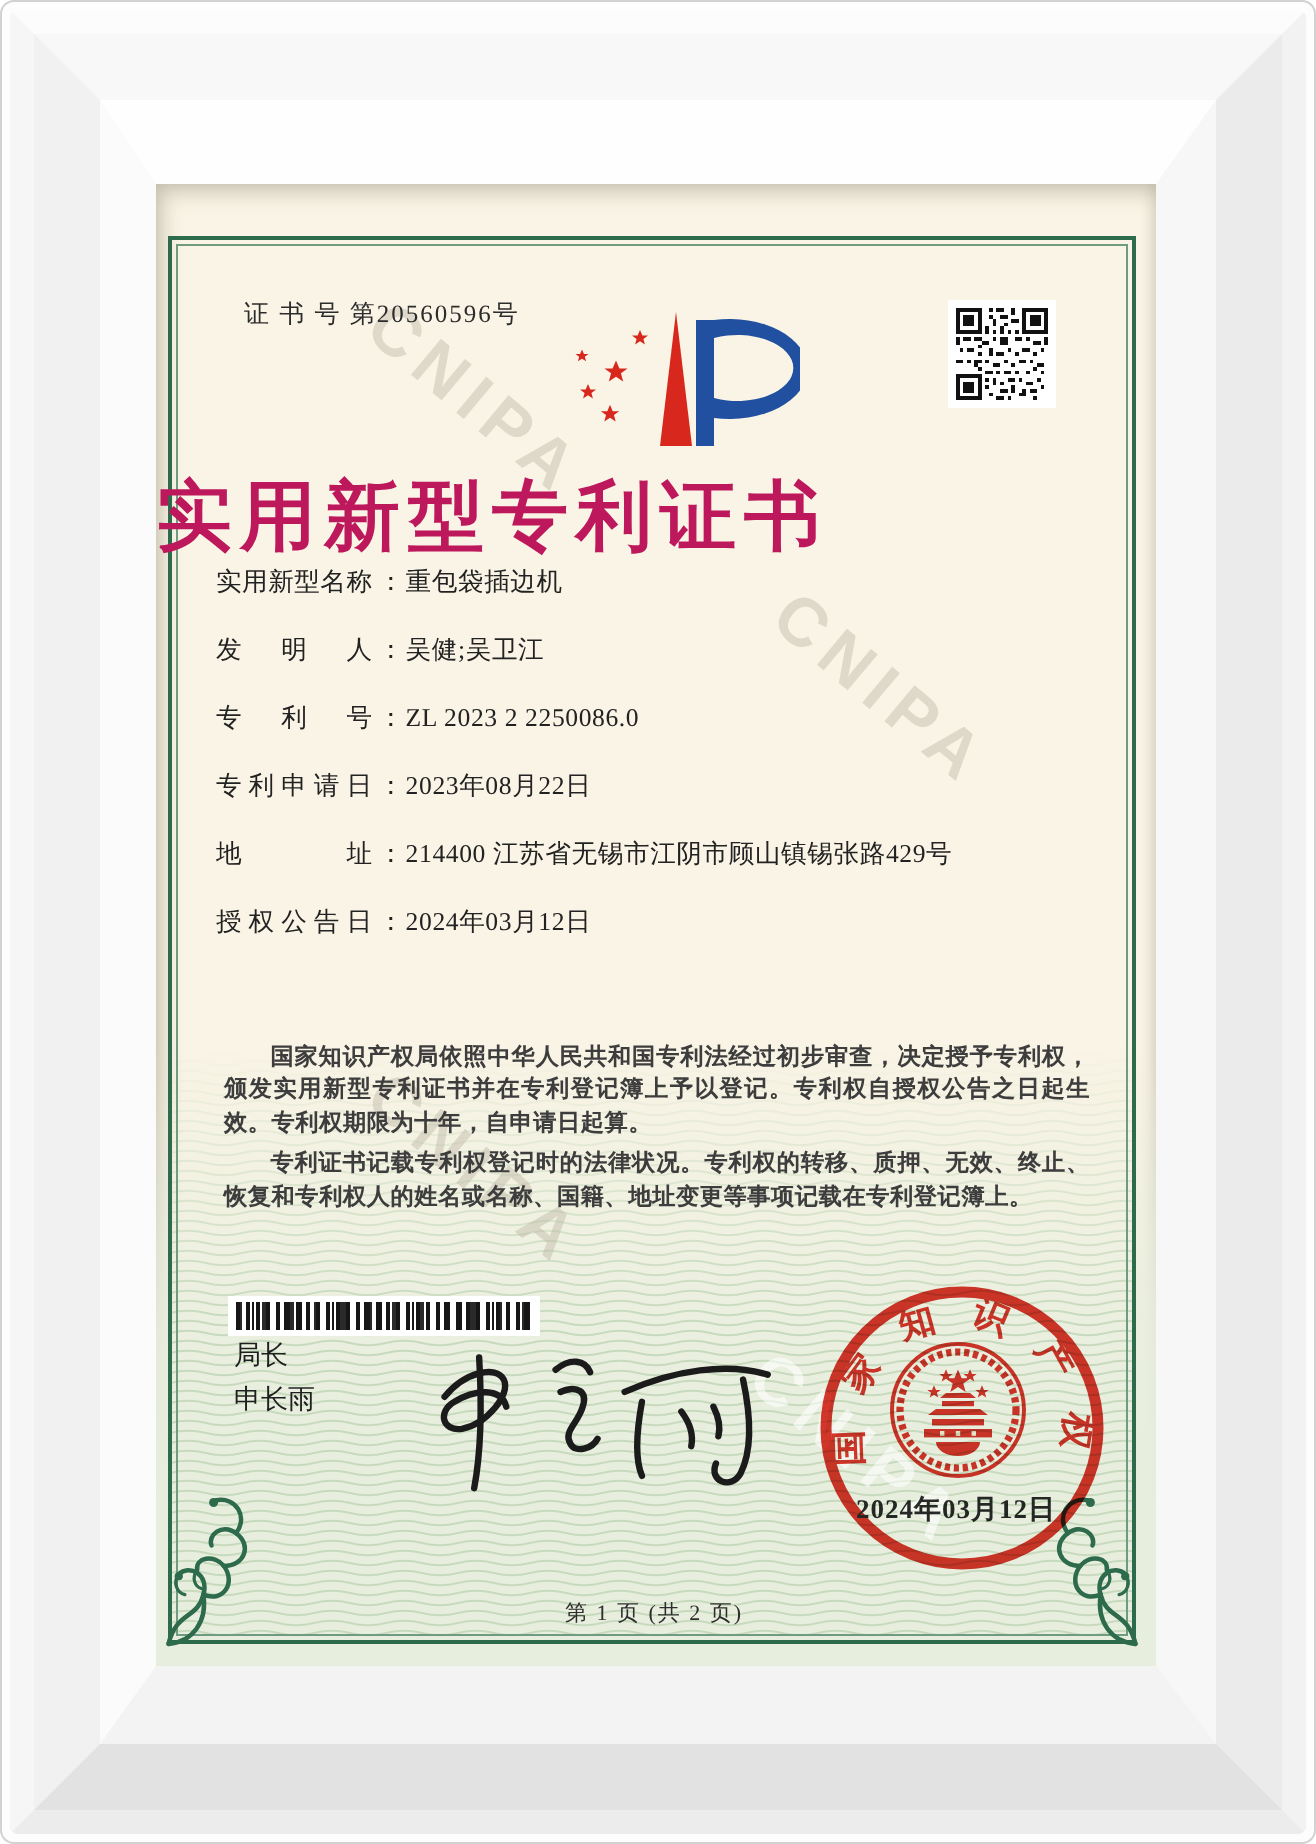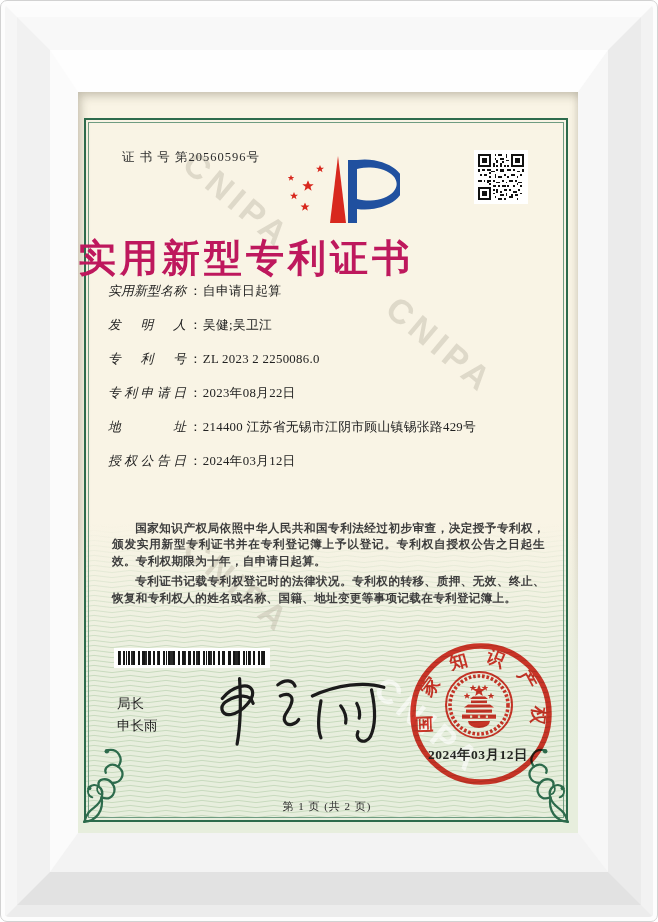--- a/index.html
+++ b/index.html
@@ -34,38 +34,38 @@
   
   .cert-no{position:absolute;left:44px;top:57px;font-size:12.5px;color:#2c2c2c;letter-spacing:1px;}
   .logo{position:absolute;left:204px;top:60px;width:118px;height:82px;}
   .qr{position:absolute;left:396px;top:58px;width:54px;height:54px;background:#ffffff;padding:4px;box-sizing:border-box;}
   .qr svg{display:block;width:100%;height:100%;}
   .title{position:absolute;left:0;right:0;top:141px;text-align:left;font-size:38px;font-weight:700;
          color:#be185d;letter-spacing:4px;}
   
   .rows{position:absolute;left:30px;top:191px;right:20px;}
   .row{position:relative;height:34px;font-size:12.8px;color:#222;}
-  .flabel{display:inline-block;width:78px;text-align:justify;text-align-last:justify;vertical-align:top;font-style:italic;}
+  .flabel{display:inline-block;width:78px;text-align:justify;text-align-last:justify;vertical-align:top;}
   .colon{display:inline-block;margin:0 1px 0 3px;}
   .fvalue{letter-spacing:.3px;}
   .pair2{position:absolute;left:233px;top:0;}
   
   .paras{position:absolute;left:34px;width:433px;top:429px;font-size:11.6px;line-height:16.4px;
          color:#3d3d3d;text-align:justify;letter-spacing:.3px;font-weight:bold;}
   .paras p{margin:0 0 4px 0;text-indent:2em;}
   
   .barcode{position:absolute;left:36px;top:556px;width:156px;height:20px;background:#fff;padding:3px 4px;box-sizing:border-box;}
   .bars{width:100%;height:100%;
     background-image:
       repeating-linear-gradient(90deg,#161616 0 2px,transparent 2px 5px),
       repeating-linear-gradient(90deg,#161616 0 1px,transparent 1px 8px),
       repeating-linear-gradient(90deg,#2a2a2a 0 3px,transparent 3px 13px);
     background-color:#fff;}
   
-  .signer{position:absolute;left:39px;top:601px;font-size:13.5px;color:#1f1f1f;line-height:22px;}
+  .signer{position:absolute;left:39px;top:575px;font-size:13.5px;color:#1f1f1f;line-height:22px;}
   .autograph{position:absolute;left:128px;top:583px;width:188px;height:74px;}
   
   .seal{position:absolute;left:330px;top:549px;width:150px;height:150px;mix-blend-mode:multiply;opacity:.95;}
   
   .footer{position:absolute;left:0;right:2px;top:707px;text-align:center;font-size:11px;color:#2d2d2d;letter-spacing:1px;}
 </style>
 </head>
 <body>
 
 <div class="stage">
@@ -170,21 +170,21 @@
           <path d="M8 21h1v1h-1zM12 22h2v1h-2zM15 21h1v2h-1zM18 22h1v1h-1zM20 22h2v1h-2zM23 21h1v1h-1z"></path>
           <path d="M9 23h1v1h-1zM11 24h2v1h-2zM14 24h1v1h-1zM17 23h2v1h-2zM21 24h1v1h-1z"></path>
         </g>
       </svg>
     </div>
 
     <div class="title">实用新型专利证书</div>
 
     <div class="rows">
       <div class="row">
-        <span class="flabel">实用新型名称</span><span class="colon">：</span><span class="fvalue">自申请日起算</span>
+        <span class="flabel">实用新型名称</span><span class="colon">：</span><span class="fvalue">重包袋插边机</span>
       </div>
       <div class="row">
         <span class="flabel">发明人</span><span class="colon">：</span><span class="fvalue">吴健;吴卫江</span>
       </div>
       <div class="row">
         <span class="flabel">专利号</span><span class="colon">：</span><span class="fvalue">ZL 2023 2 2250086.0</span>
       </div>
       <div class="row">
         <span class="flabel">专利申请日</span><span class="colon">：</span><span class="fvalue">2023年08月22日</span>
       </div>

